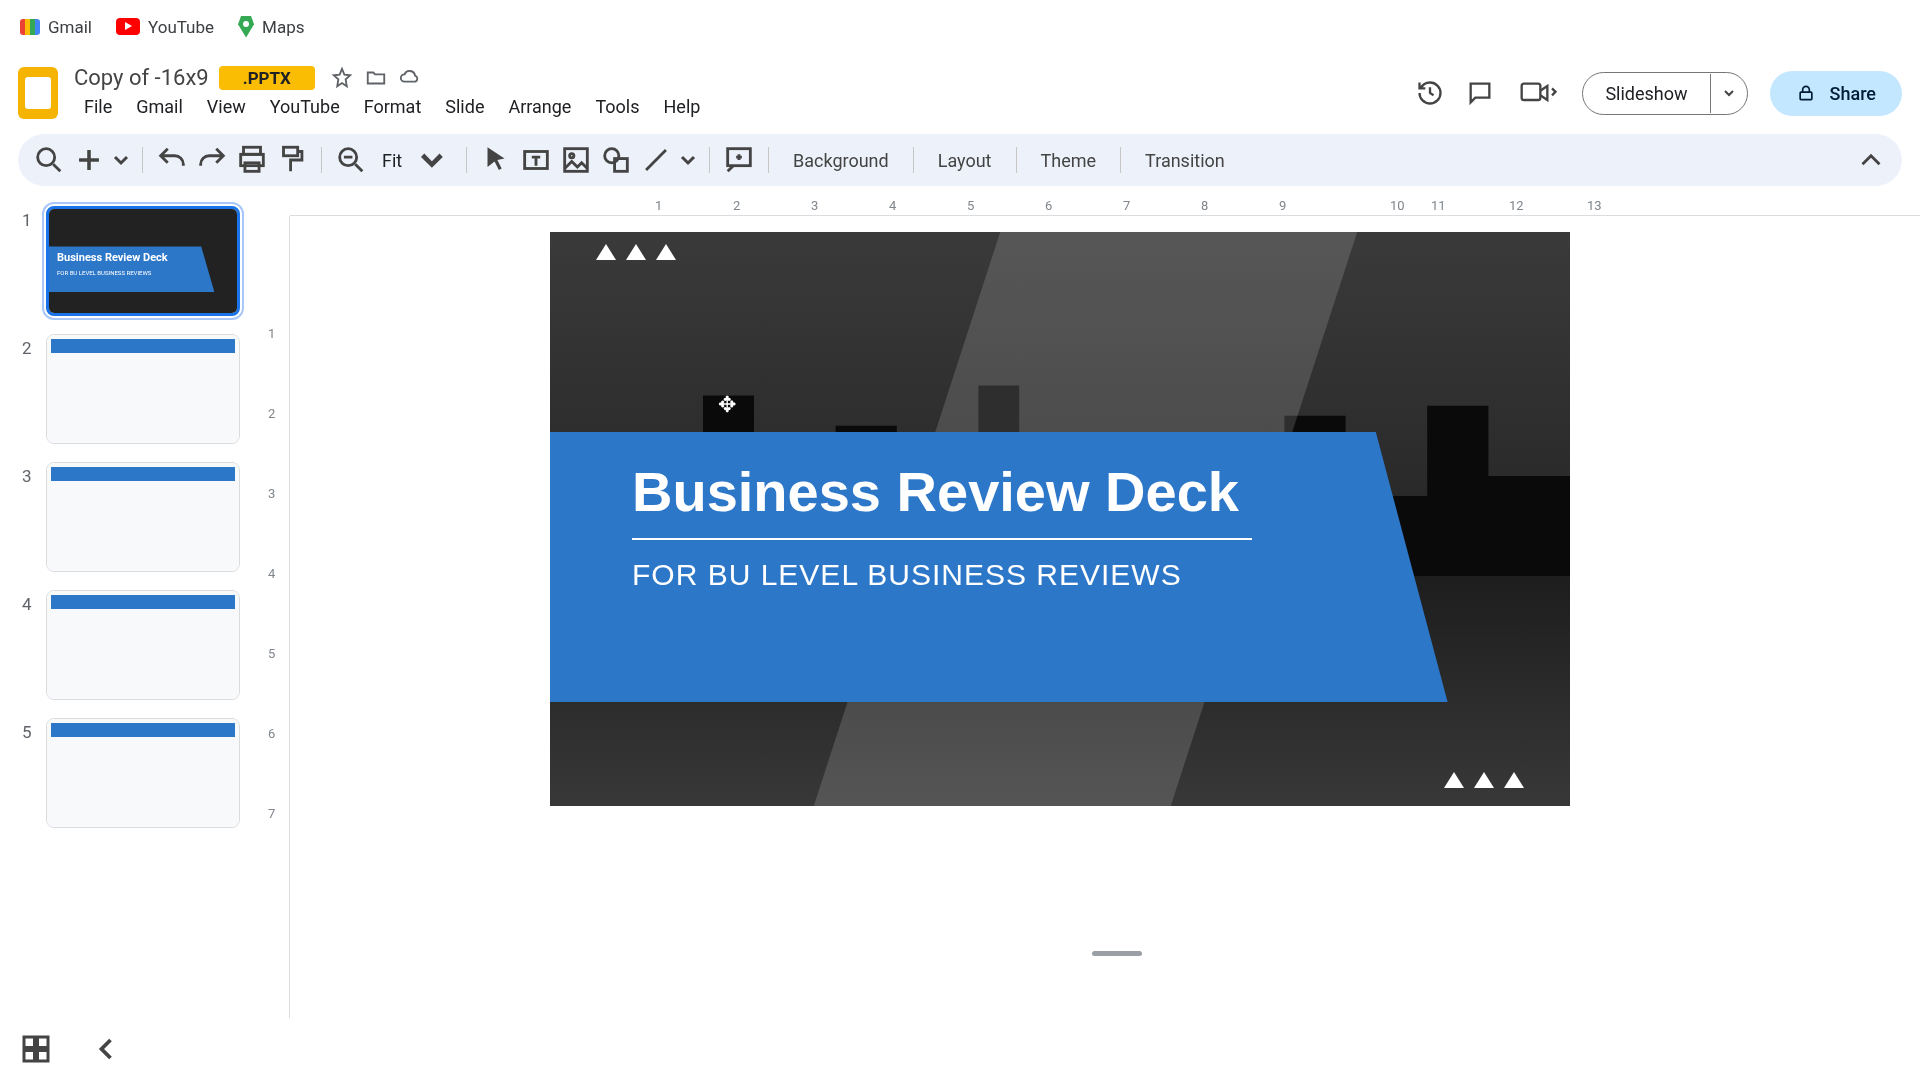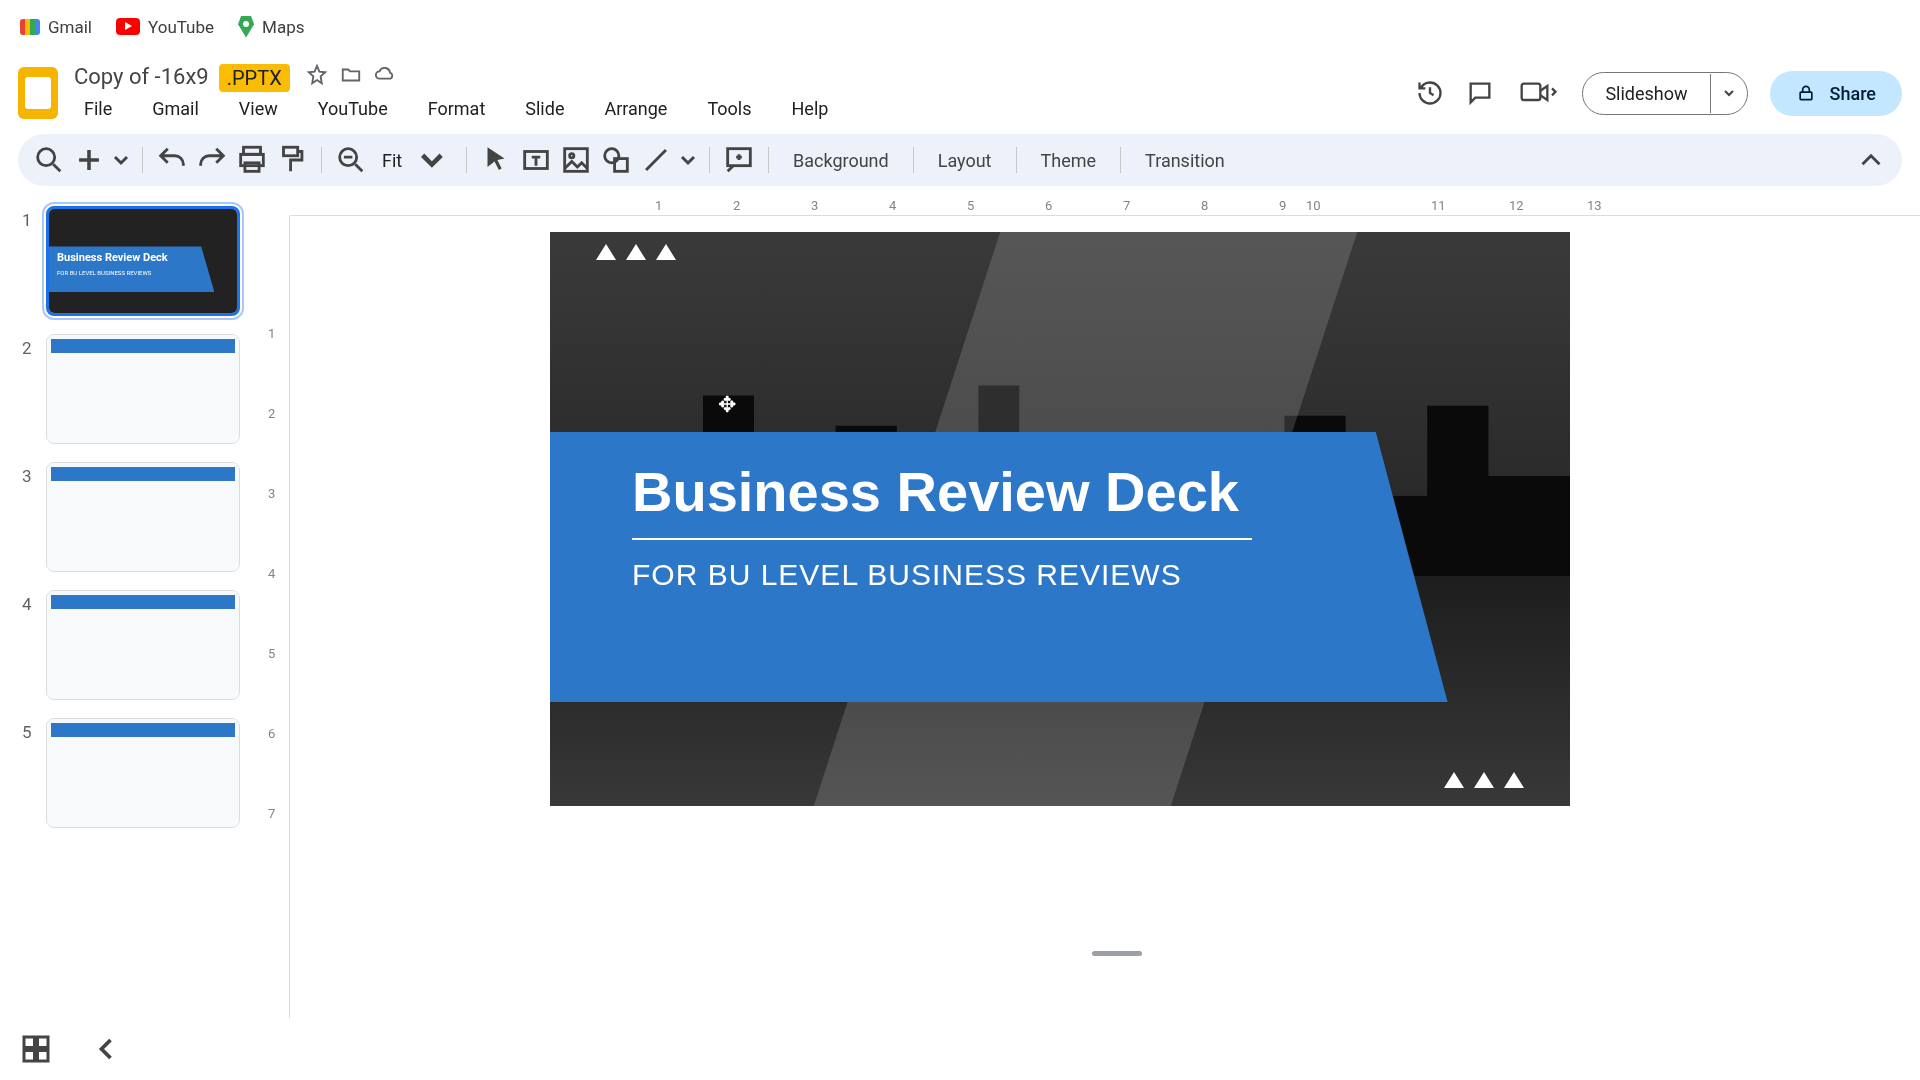--- a/index.html
+++ b/index.html
@@ -12,26 +12,26 @@
     .yt-icon { width:24px; height:17px; background:#f00; border-radius:4px; position:relative; }
     .yt-icon::after{content:'';position:absolute;left:9px;top:4px;border-left:7px solid #fff;border-top:4px solid transparent;border-bottom:4px solid transparent;}
     .maps-icon { width:16px; height:22px; background:#34a853; clip-path: polygon(50% 100%, 0 40%, 20% 0, 80% 0, 100% 40%); position:relative;}
     .maps-icon::after{content:'';position:absolute;width:6px;height:6px;background:#fff;border-radius:50%;left:5px;top:5px;}
     
     
     .titlebar { display:flex; align-items:center; padding: 4px 18px 0 18px; height: 74px; }
     .app-icon { width:40px; height:52px; background:#f4b400; border-radius:6px; margin-right:16px; position:relative;}
     .app-icon::before{content:'';position:absolute;left:7px;top:10px;right:7px;bottom:10px;background:#fff;border-radius:3px;}
     .title-col{display:flex;flex-direction:column;gap:2px;}
-    .title-row{display:flex;align-items:flex-start;gap:10px;}
+    .title-row{display:flex;align-items:center;gap:10px;}
     .doc-title{font-size:22px;color:#444;}
-    .pptx-badge{background:#fbbc04;color:#202124;font-size:20px;font-weight:400;padding:2px 8px;border-radius:4px;}
+    .pptx-badge{background:#fbbc04;color:#202124;font-size:17px;font-weight:700;padding:2px 24px;border-radius:4px;}
     .title-icons{display:flex;gap:12px;margin-left:6px;}
     .t-ico{width:22px;height:22px;color:#5f6368;cursor:pointer;display:flex;align-items:center;justify-content:center;}
-    .menubar{display:flex;gap:20px;}
+    .menubar{display:flex;gap:4px;}
     .menu-item{font-size:18px;color:#202124;padding:4px 10px;border-radius:4px;cursor:pointer;}
     .titlebar-right{margin-left:auto;display:flex;align-items:center;gap:22px;}
     .hdr-btn{width:28px;height:28px;color:#444;cursor:pointer;display:flex;align-items:center;justify-content:center;}
     .slideshow-btn{display:flex;align-items:center;border:1px solid #747775;border-radius:22px;overflow:hidden;}
     .slideshow-btn .main{padding:10px 22px;font-size:18px;cursor:pointer;}
     .slideshow-btn .dd{padding:10px 12px;border-left:1px solid #747775;cursor:pointer;}
     .share-btn{background:#c2e7ff;color:#001d35;padding:12px 26px;border-radius:26px;display:flex;align-items:center;gap:14px;font-size:18px;font-weight:500;cursor:pointer;}
     
     
     .toolbar{display:flex;align-items:center;gap:6px;background:#edf2fa;margin:6px 18px;border-radius:28px;padding:6px 14px;height:52px;}
@@ -331,21 +331,21 @@
     <div class="ruler-h">
       <span class="ruler-tick" style="left:365px">1</span>
       <span class="ruler-tick" style="left:443px">2</span>
       <span class="ruler-tick" style="left:521px">3</span>
       <span class="ruler-tick" style="left:599px">4</span>
       <span class="ruler-tick" style="left:677px">5</span>
       <span class="ruler-tick" style="left:755px">6</span>
       <span class="ruler-tick" style="left:833px">7</span>
       <span class="ruler-tick" style="left:911px">8</span>
       <span class="ruler-tick" style="left:989px">9</span>
-      <span class="ruler-tick" style="left:1016px">10</span>
+      <span class="ruler-tick" style="left:1100px">10</span>
       <span class="ruler-tick" style="left:1141px">11</span>
       <span class="ruler-tick" style="left:1219px">12</span>
       <span class="ruler-tick" style="left:1297px">13</span>
     </div>
     <div class="ruler-v">
       <span class="ruler-vtick" style="top:110px">1</span>
       <span class="ruler-vtick" style="top:190px">2</span>
       <span class="ruler-vtick" style="top:270px">3</span>
       <span class="ruler-vtick" style="top:350px">4</span>
       <span class="ruler-vtick" style="top:430px">5</span>

